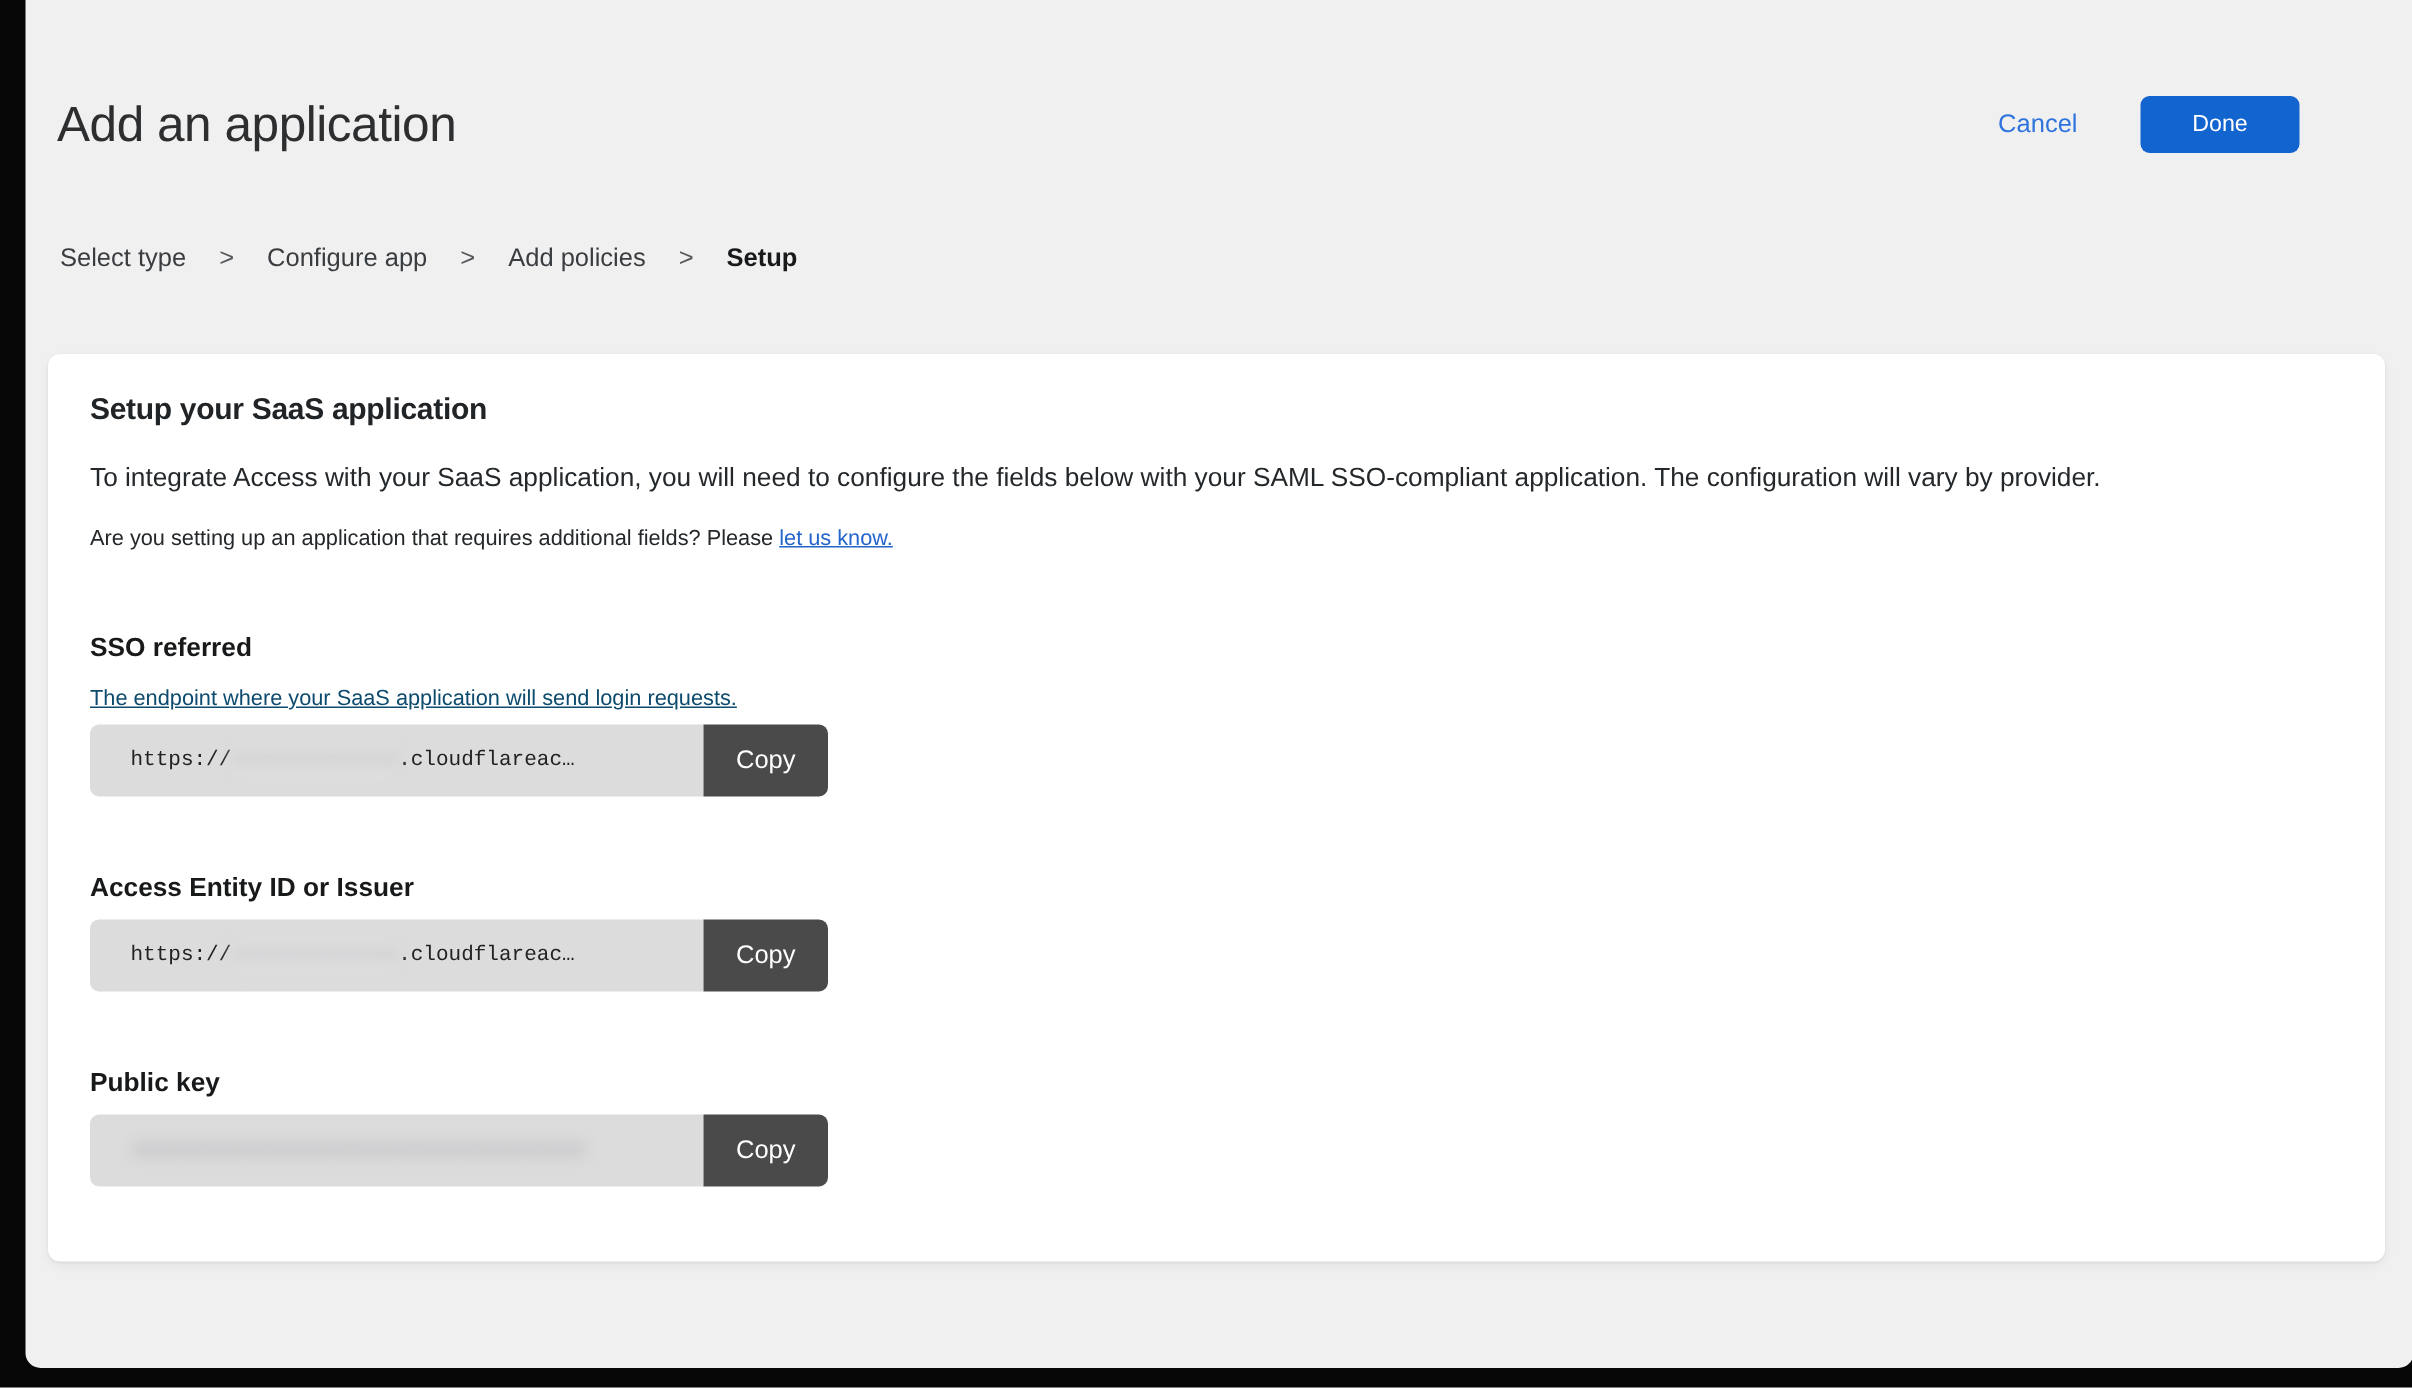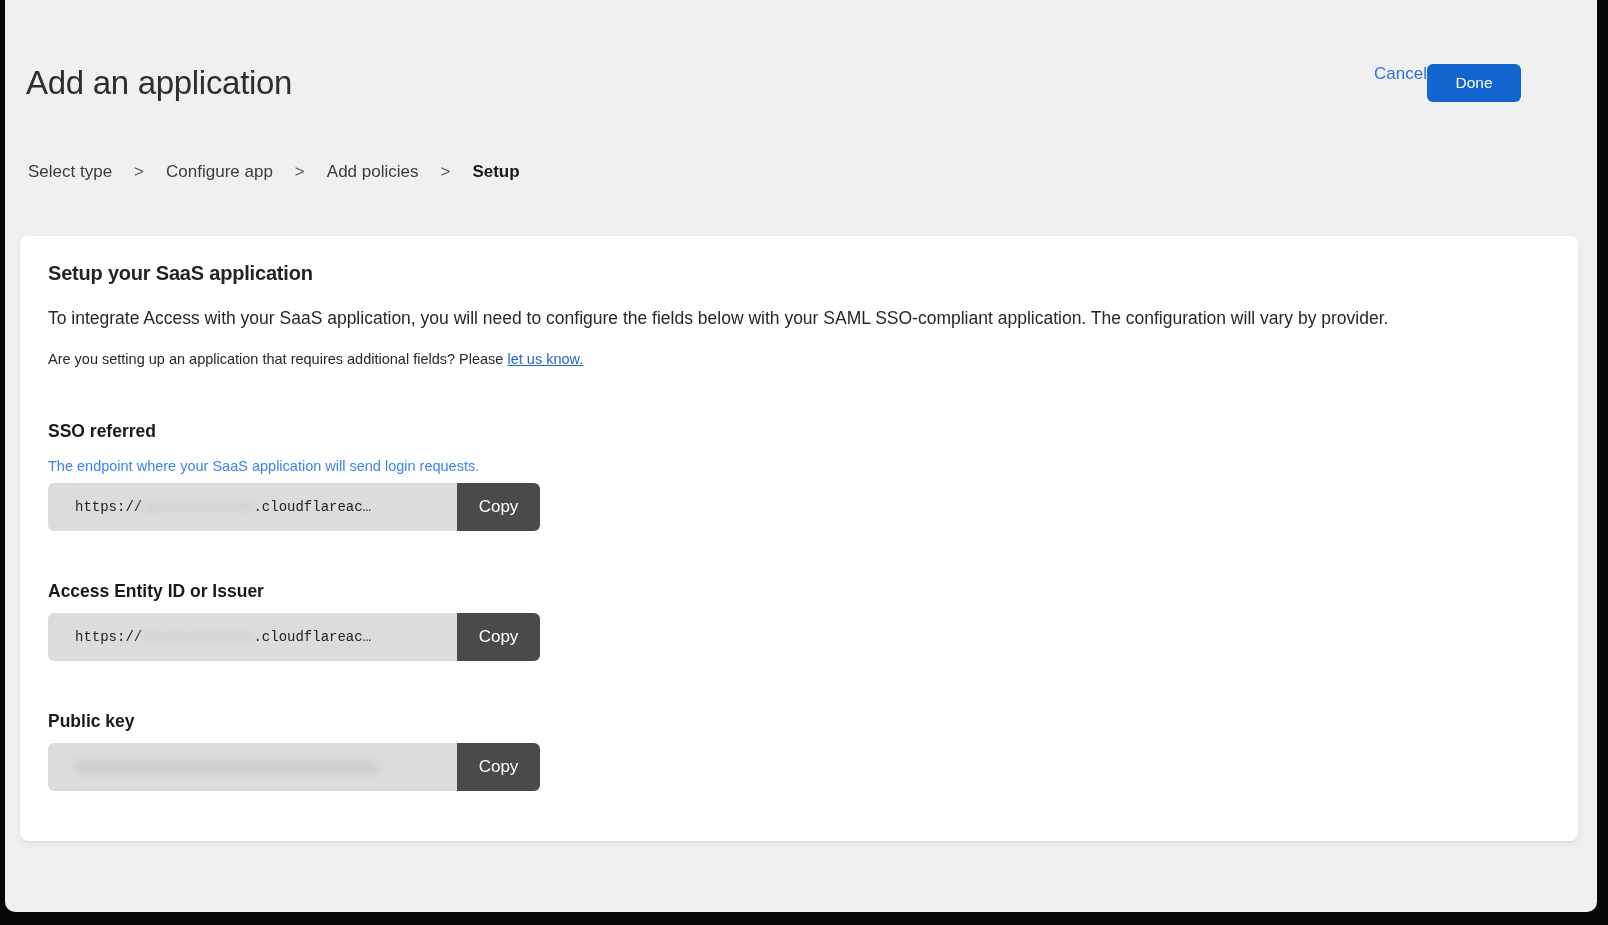--- a/index.html
+++ b/index.html
@@ -16,41 +16,41 @@
   html,body{margin:0;padding:0;}
   body{
     width:1608px;height:925px;
     background:#060606;
     font-family:"Liberation Sans",sans-serif;
     color:var(--text-dark);
     overflow:hidden;
   }
   .frame{position:relative;width:1608px;height:925px;}
   .app{
-    position:absolute;left:5px;top:0;
+    position:absolute;left:17px;top:0;
     width:1592px;height:912px;
     background:var(--page-bg);
     border-radius:0 0 10px 10px;
     overflow:hidden;
   }
   
   .header{
     display:flex;justify-content:space-between;align-items:center;
     padding:62px 76px 0 21px;
   }
   .page-title{
     margin:0;font-size:33px;font-weight:400;
     color:#2c2e30;letter-spacing:-0.3px;line-height:42px;
   }
-  .header-actions{display:flex;}
+  .header-actions{display:flex;align-items:center;gap:42px;}
   .cancel-link{
     color:var(--cancel-blue);font-size:17px;cursor:pointer;text-decoration:none;
   }
   .done-btn{
-    width:94px;height:38px;
+    width:106px;height:38px;
     background:var(--accent);color:#fff;
     border:none;border-radius:6px;
     font-size:15.5px;font-family:inherit;cursor:pointer;
   }
   
   .breadcrumb{
     display:flex;align-items:center;gap:22px;
     margin:58px 17px 0 23px;
     font-size:17px;color:#3a3d40;
   }
@@ -75,21 +75,21 @@
     margin:20px 0 0;font-size:14.5px;line-height:19px;color:var(--text-dark);
   }
   .note-link{color:var(--note-blue);text-decoration:underline;cursor:pointer;}
   
   .field-section{margin-top:50px;}
   .field-section.first{margin-top:52px;}
   .field-label{
     margin:0 0 11px;font-size:17.5px;font-weight:700;color:#17191b;
   }
   .field-desc{
-    margin:16px 0 9px;font-size:14.5px;color:#3b82f6;
+    margin:16px 0 9px;font-size:14.5px;color:#0c4a6e;text-decoration:underline;
   }
   .copy-row{display:flex;width:492px;height:48px;}
   .field-value{
     flex:1;min-width:0;
     background:var(--field-bg);
     border-radius:6px 0 0 6px;
     display:flex;align-items:center;
     padding-left:27px;
     font-family:Liberation Mono, monospace;
     font-size:14px;color:#222;

